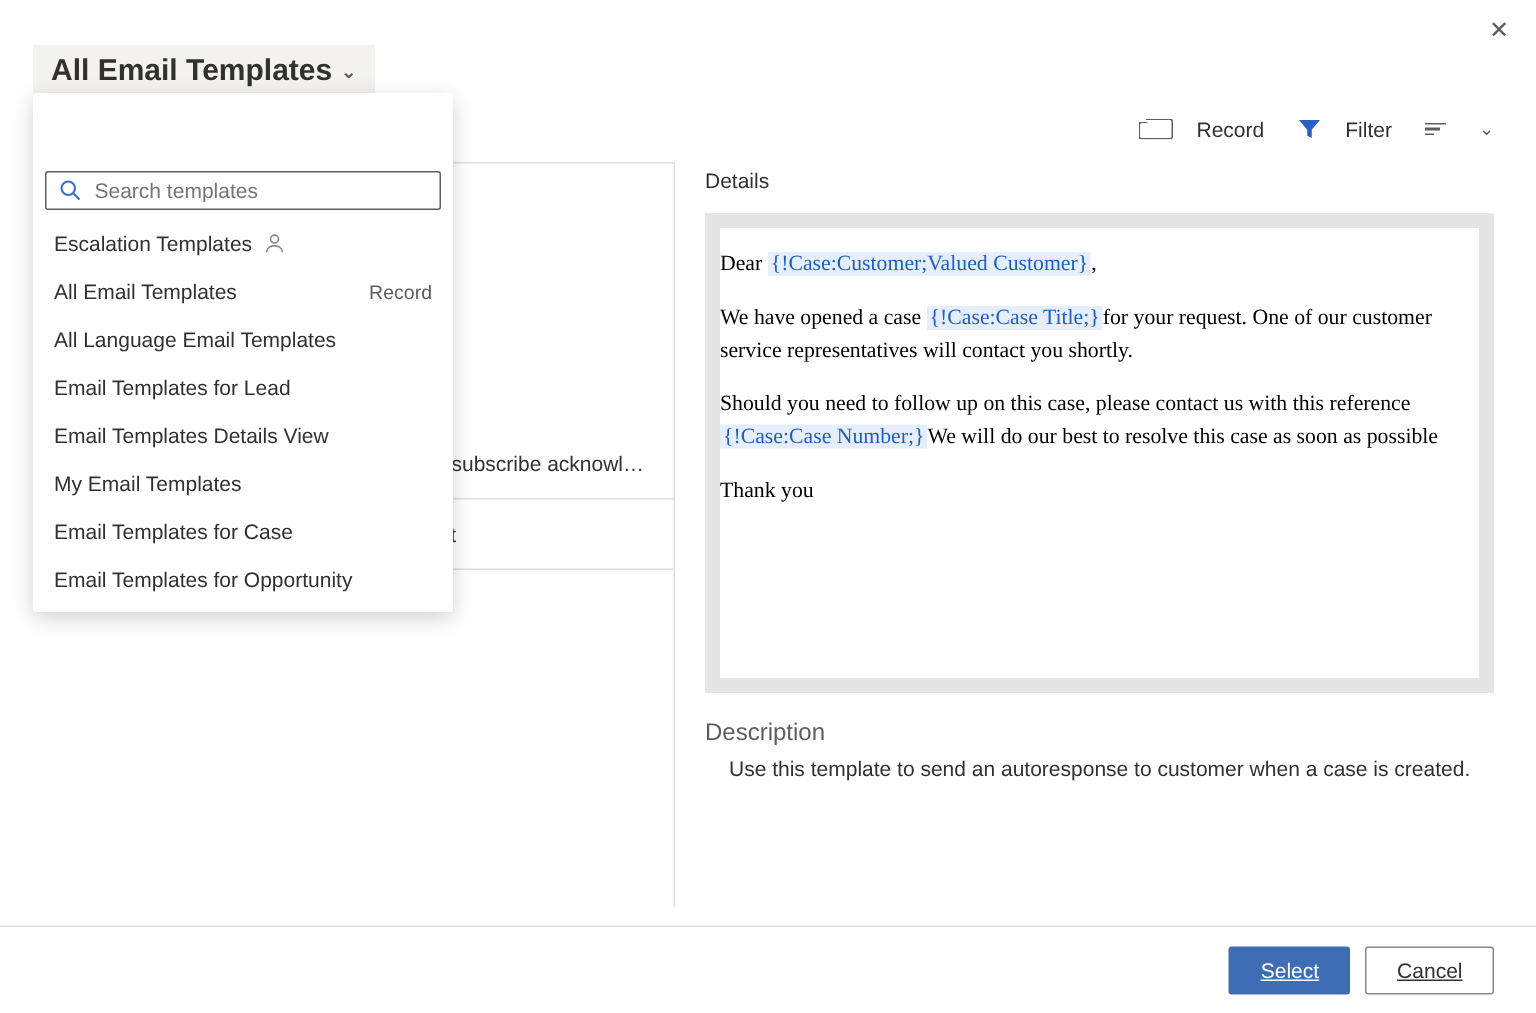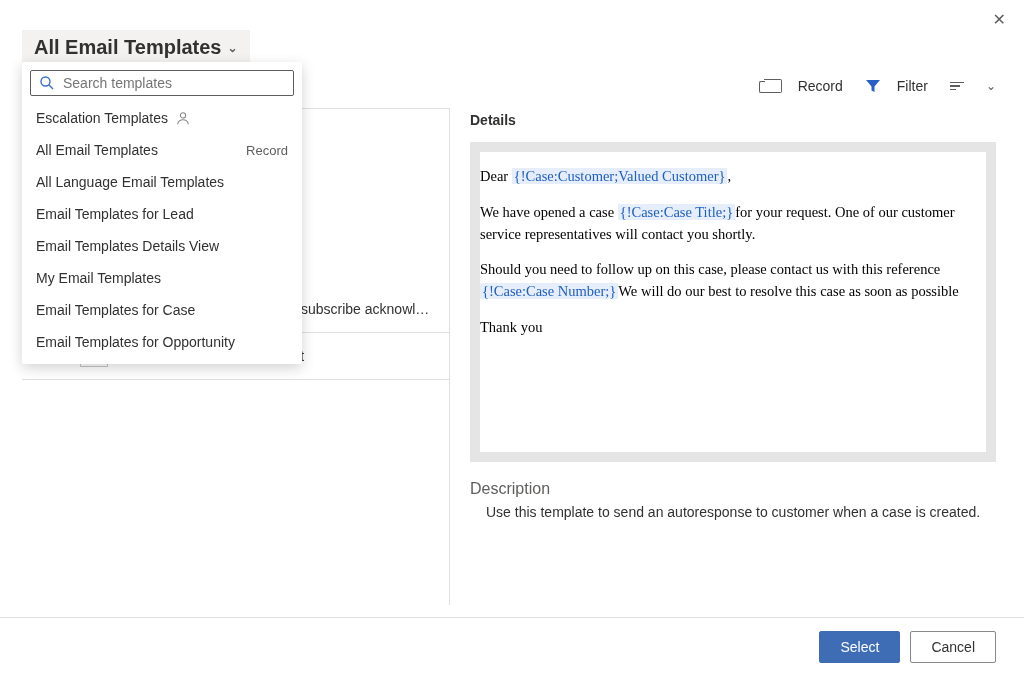--- a/index.html
+++ b/index.html
@@ -95,20 +95,21 @@
       top: 62px;
       width: 280px;
       background: #fff;
       box-shadow: 0 4px 14px rgba(0,0,0,0.18);
       border-radius: 2px;
       padding: 8px 0 6px 0;
       z-index: 10;
     }
     .search-wrap {
       padding: 0 8px 6px 8px;
+      margin-top: 44px;
     }
     .search-box {
       display: flex;
       align-items: center;
       border: 1px solid #605e5c;
       border-radius: 2px;
       padding: 4px 8px;
       gap: 8px;
     }
     .search-svg { width: 16px; height: 16px; flex-shrink: 0; }
@@ -173,21 +174,21 @@
       color: #323130;
       white-space: nowrap;
       overflow: hidden;
       text-overflow: ellipsis;
     }
     .right-col {
       flex: 1;
       padding-left: 20px;
     }
     .details-header {
-      font-weight: 700;
+      font-weight: 400;
       font-size: 14px;
       padding: 4px 0 14px 0;
     }
     .preview-frame {
       background: #e5e5e5;
       padding: 10px;
       height: 320px;
     }
     .preview-page {
       background: #fff;
@@ -223,20 +224,21 @@
       justify-content: flex-end;
       align-items: center;
       padding-right: 28px;
       gap: 10px;
     }
     .btn {
       padding: 7px 20px;
       font-size: 14px;
       border-radius: 2px;
       cursor: pointer;
+      text-decoration: underline;
     }
     .btn-primary {
       background: #3e6db5;
       color: #fff;
       border: 1px solid #3e6db5;
     }
     .btn-secondary {
       background: #fff;
       color: #323130;
       border: 1px solid #8a8886;

